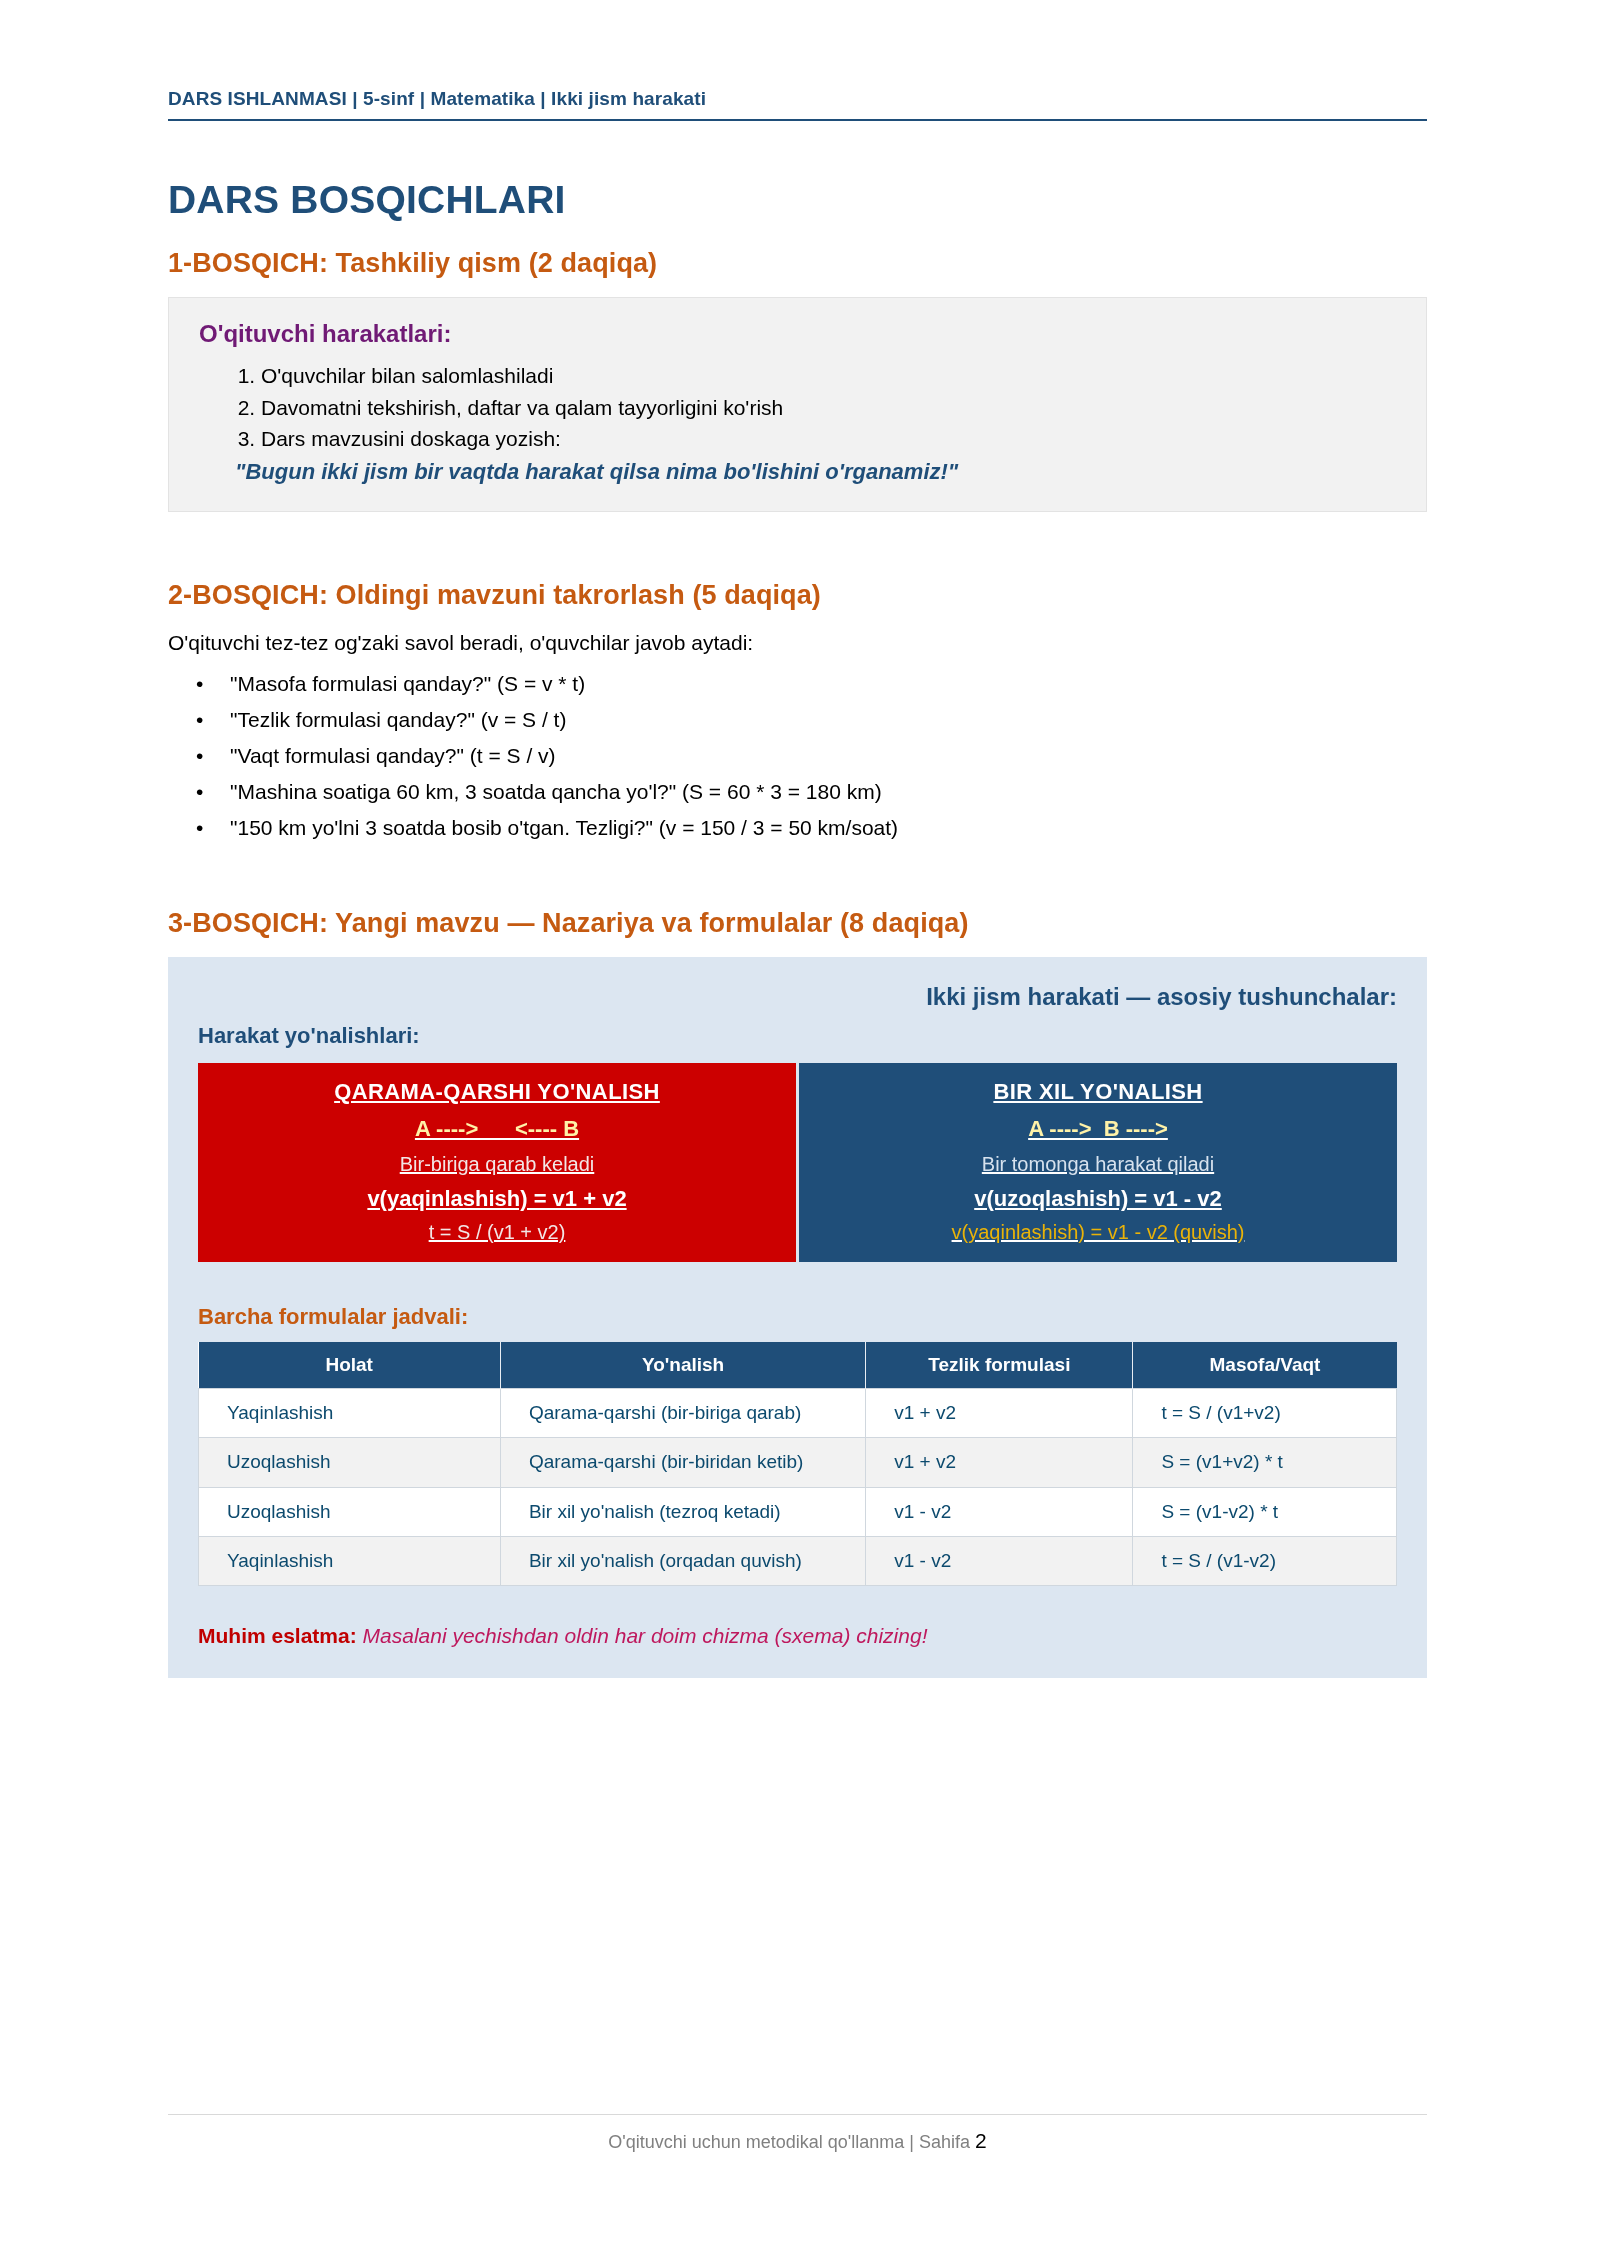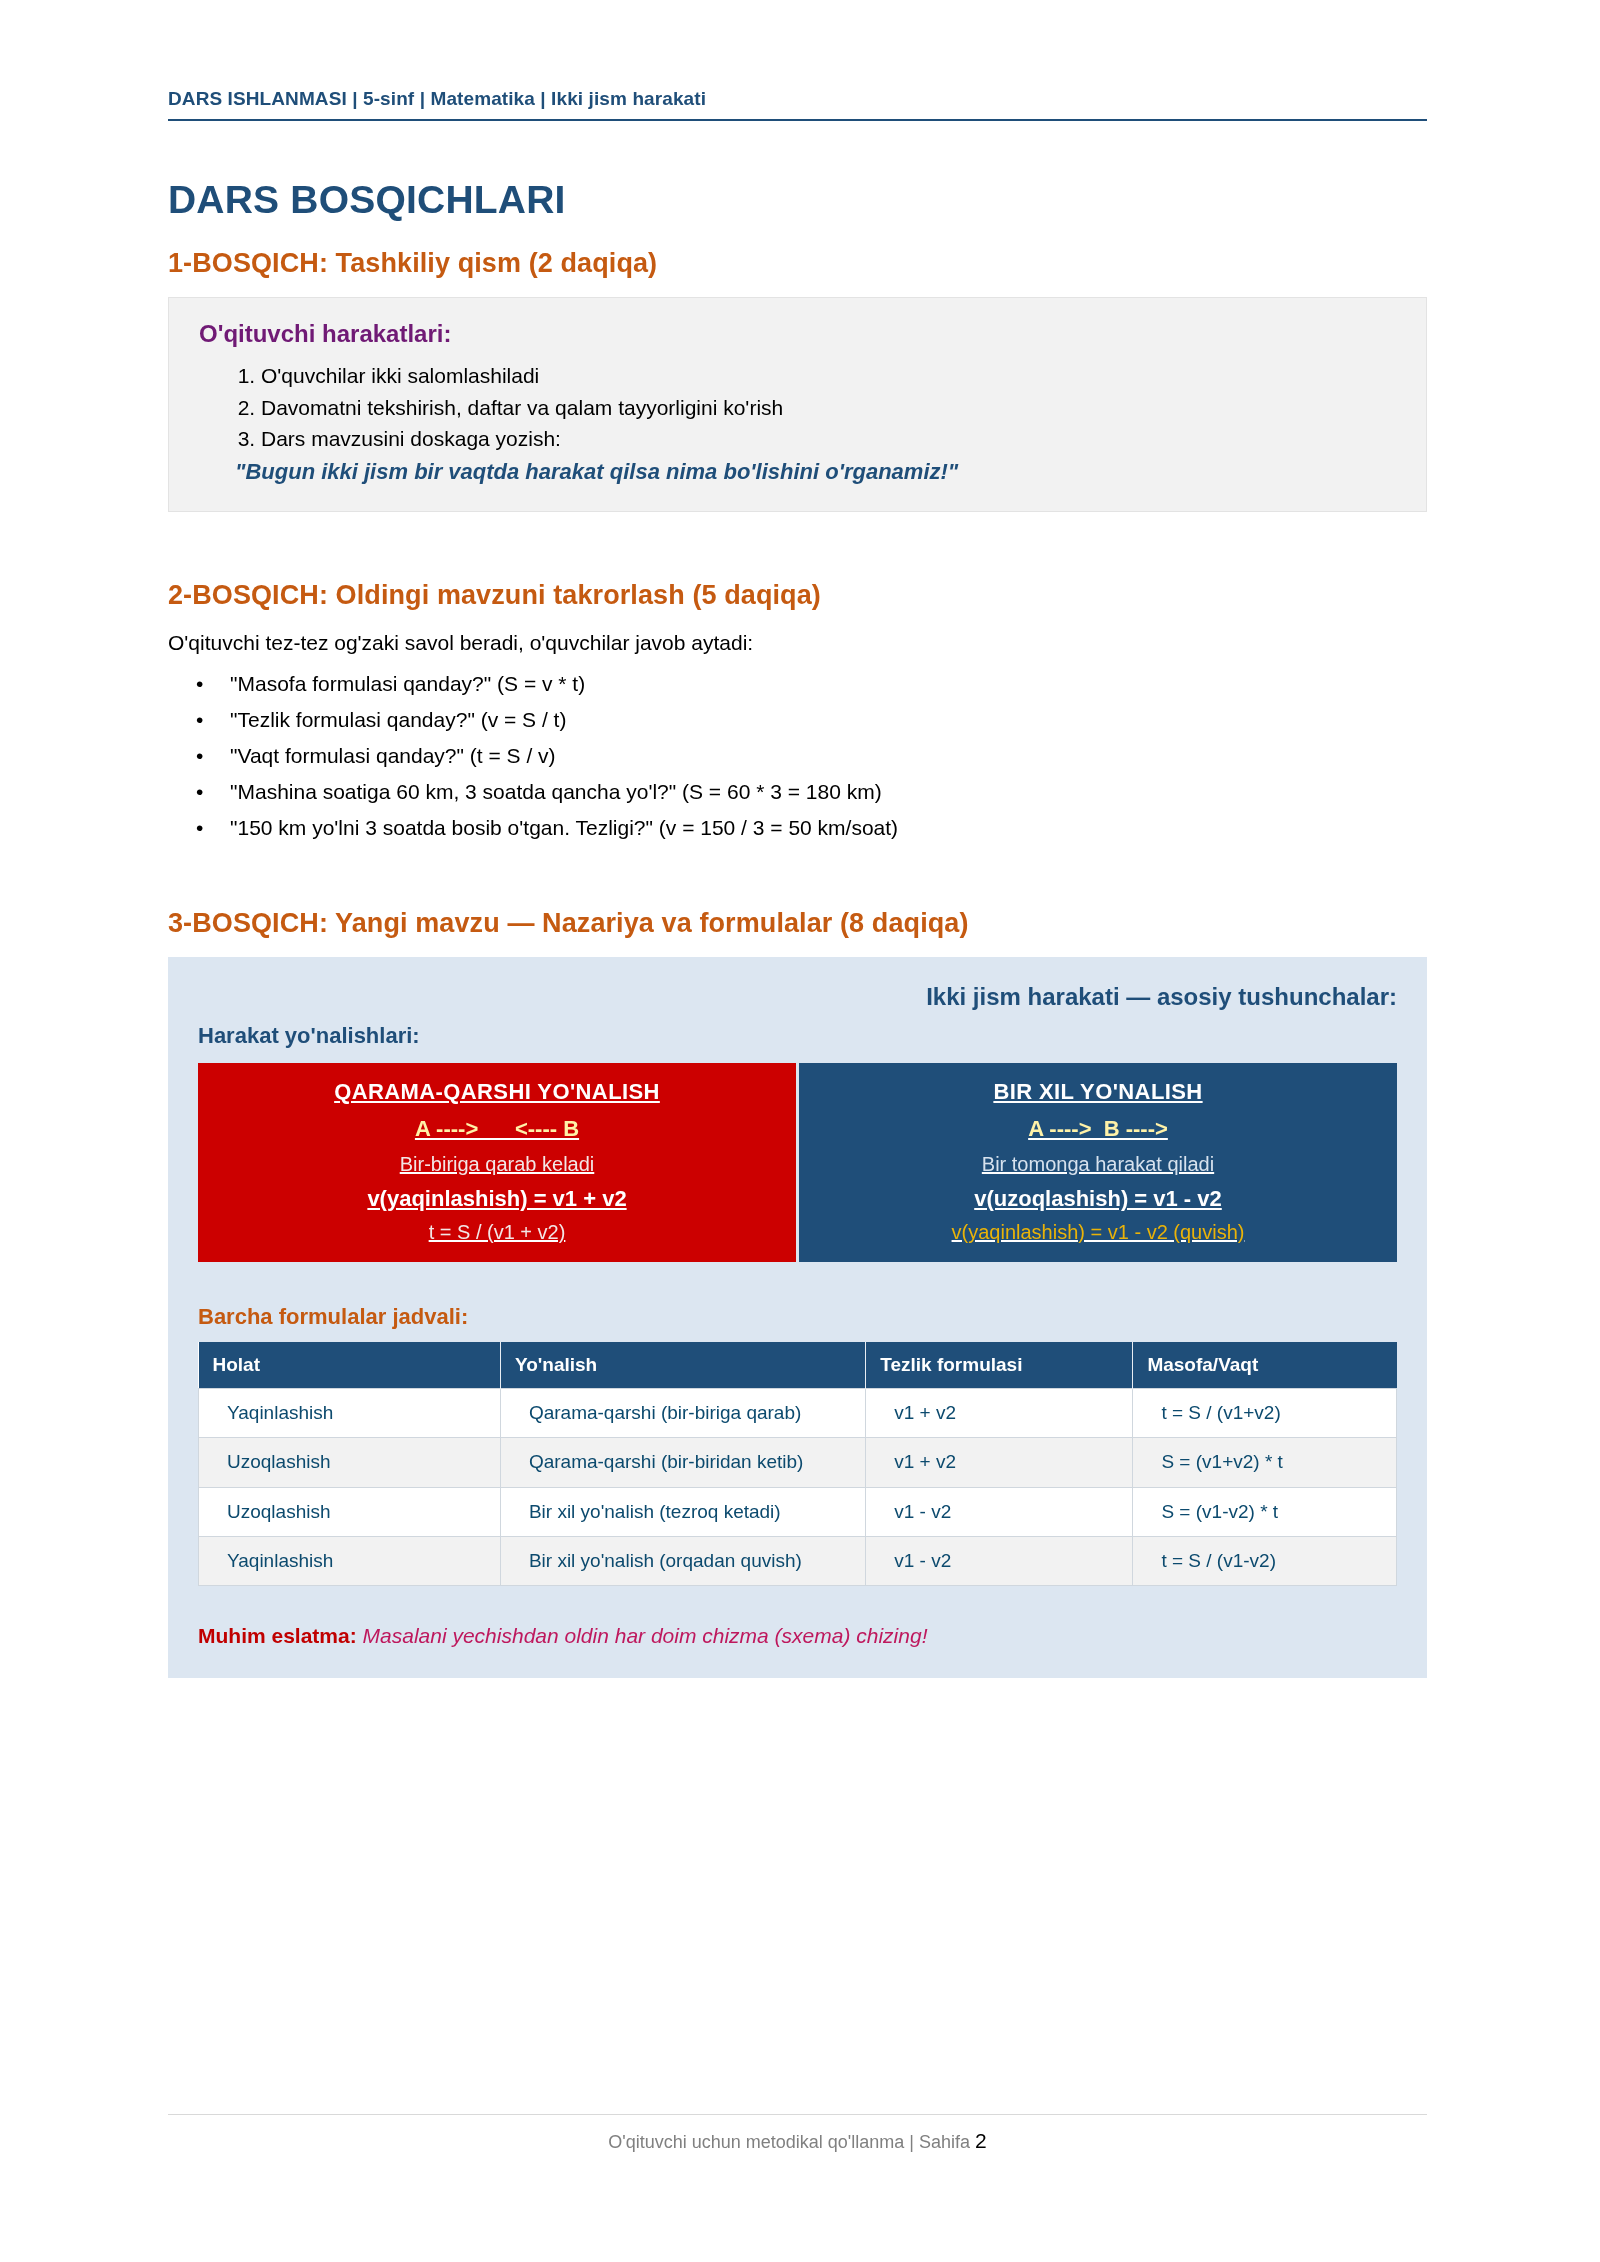--- a/index.html
+++ b/index.html
@@ -198,21 +198,21 @@
   table.formulas {
     width: 100%;
     border-collapse: collapse;
     font-size: 19px;
     background: #ffffff;
   }
   table.formulas thead th {
     background: #1F4E79;
     color: #ffffff;
     font-weight: bold;
-    text-align: left;
+    text-align: center;
     padding: 12px 14px;
     border-right: 1px solid #E8EDF3;
     font-size: 19px;
   }
   table.formulas thead th:last-child { border-right: none; }
   table.formulas tbody td {
     padding: 12px 28px;
     border: 1px solid #D0D7DE;
     vertical-align: top;
     line-height: 1.28;
@@ -274,21 +274,21 @@
 
   <div class="content">
 
     <h1 class="page-title">DARS BOSQICHLARI</h1>
 
     <h2 class="stage-title">1-BOSQICH: Tashkiliy qism (2 daqiqa)</h2>
 
     <div class="gray-box">
       <div class="box-head">O'qituvchi harakatlari:</div>
       <ol class="teacher-steps">
-        <li>O'quvchilar ikki salomlashiladi</li>
+        <li>O'quvchilar bilan salomlashiladi</li>
         <li>Davomatni tekshirish, daftar va qalam tayyorligini ko'rish</li>
         <li>Dars mavzusini doskaga yozish:</li>
       </ol>
       <div class="quote-line">"Bugun ikki jism bir vaqtda harakat qilsa nima bo'lishini o'rganamiz!"</div>
     </div>
 
     <div class="stage2">
       <h2 class="stage-title">2-BOSQICH: Oldingi mavzuni takrorlash (5 daqiqa)</h2>
       <p class="lead-text">O'qituvchi tez-tez og'zaki savol beradi, o'quvchilar javob aytadi:</p>
       <ul class="qa-list">

